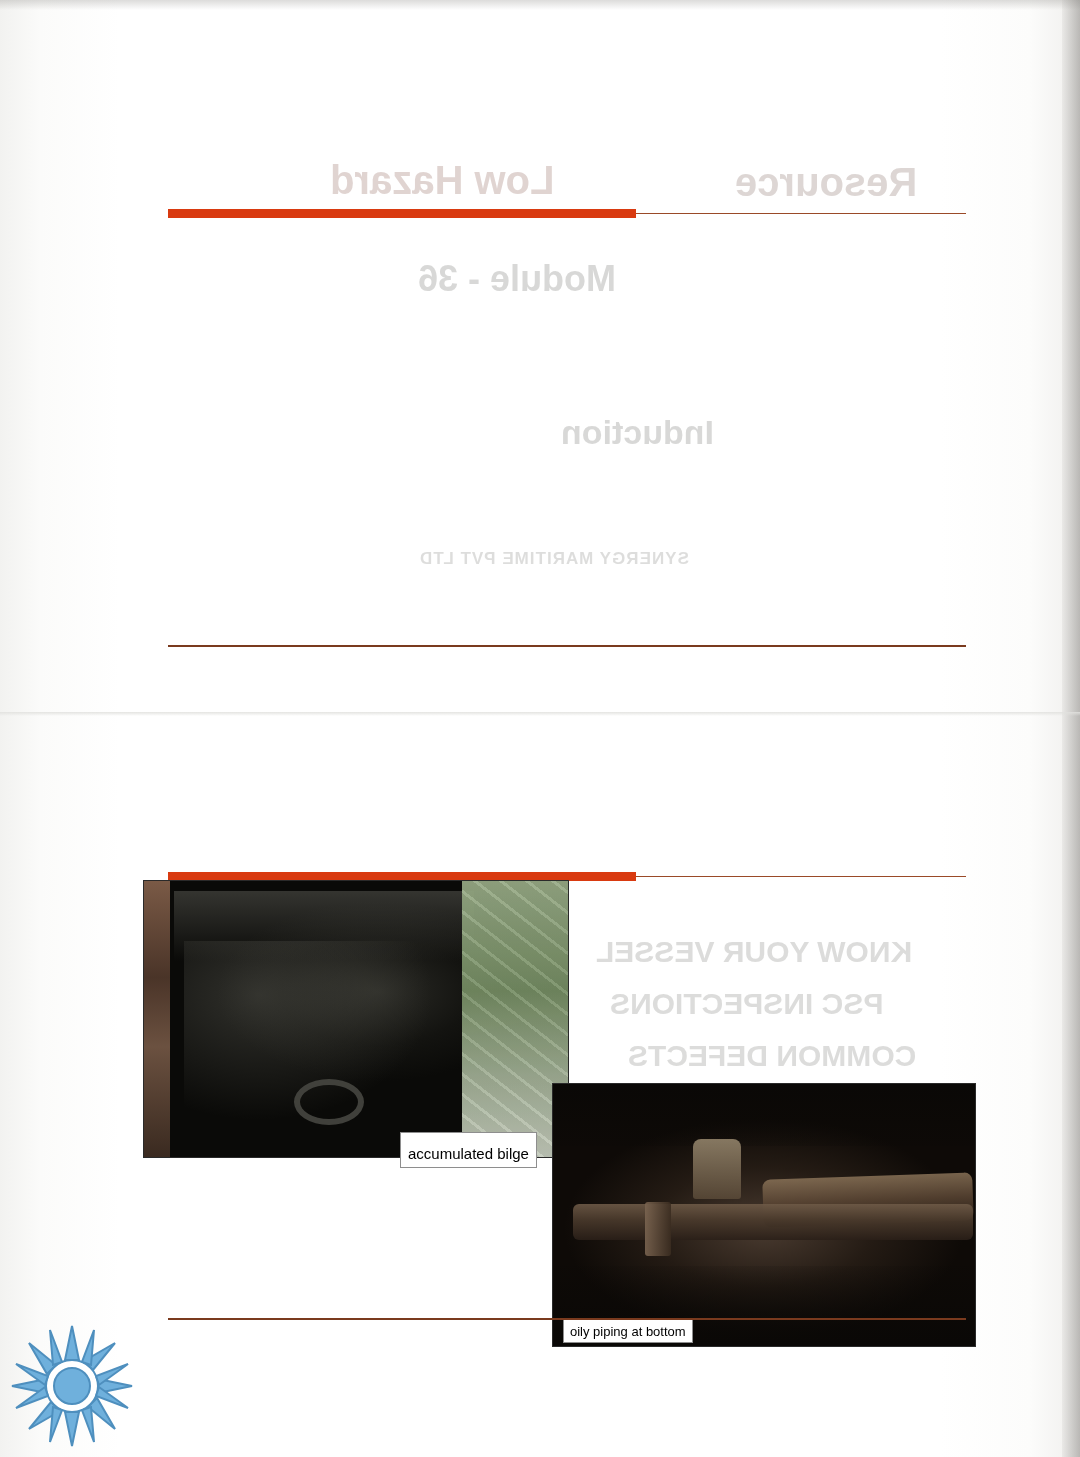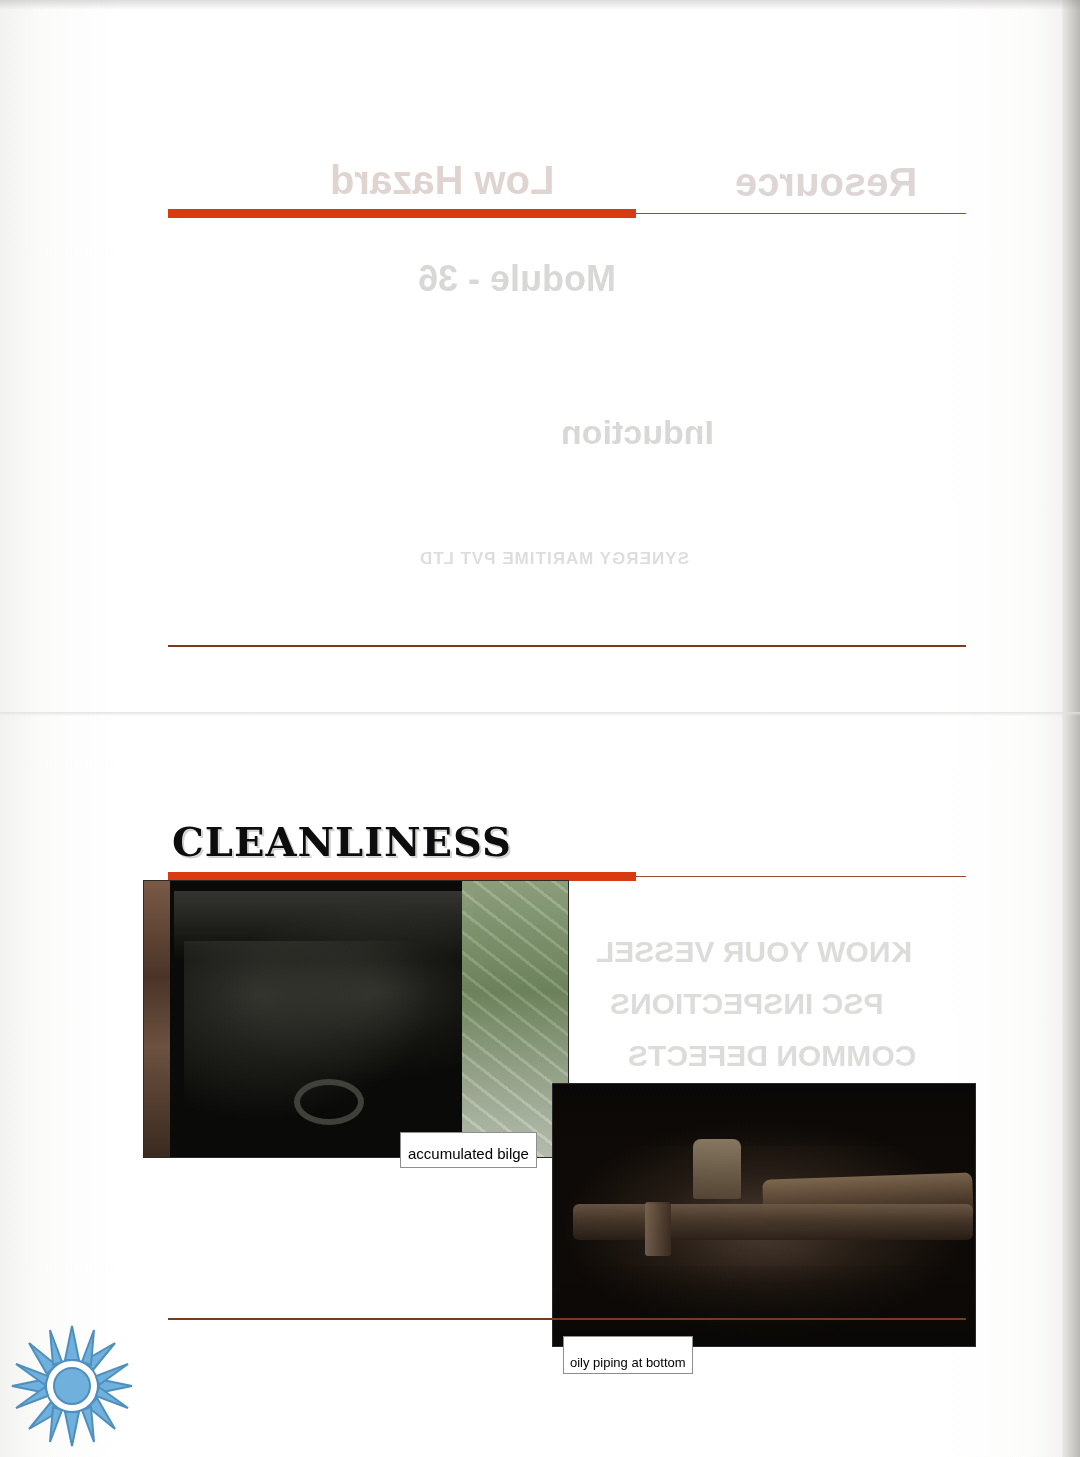--- a/index.html
+++ b/index.html
@@ -205,22 +205,21 @@
     font-size: 15px;
     padding: 13px 7px 4px 7px;
     border: 1px solid #8e8e8e;
     white-space: nowrap;
     line-height: 1.1;
   }
   #callout-bilge { left: 400px; top: 1132px; }
   #callout-piping {
     left: 563px; top: 1318px;
     font-size: 13px;
-    padding: 19px 6px 3px 6px;
-    margin-top: 18px;
+    padding: 6px 6px 3px 6px;
   }
 
   
   .watermark {
     position: absolute;
     left: 0; top: 1310px;
     width: 1080px; height: 147px;
     pointer-events: none;
   }
   .wm-text {
@@ -258,21 +257,20 @@
   <div class="ghost ghost-6">KNOW YOUR VESSEL</div>
   <div class="ghost ghost-7">PSC INSPECTIONS</div>
   <div class="ghost ghost-8">COMMON DEFECTS</div>
 
   <div class="rule-thick" style="left:168px; top:209px; width:468px;"></div>
   <div class="rule-thin" style="left:636px; top:213px; width:330px;"></div>
 
 
   <div class="rule-thin" style="left:168px; top:645px; width:798px; height:2px; background:#7a3a1e;"></div>
 
-  <div class="sect-title" id="title-clean">CLEANLINESS</div>
   <div class="rule-thick" style="left:168px; top:872px; width:468px;"></div>
   <div class="rule-thin" style="left:636px; top:876px; width:330px;"></div>
 
   <div class="photo" id="photo-bilge">
     <div class="left-strip"></div>
     <div class="sheen2"></div>
     <div class="sheen"></div>
     <div class="grating"></div>
     <div class="wheel"></div>
   </div>

